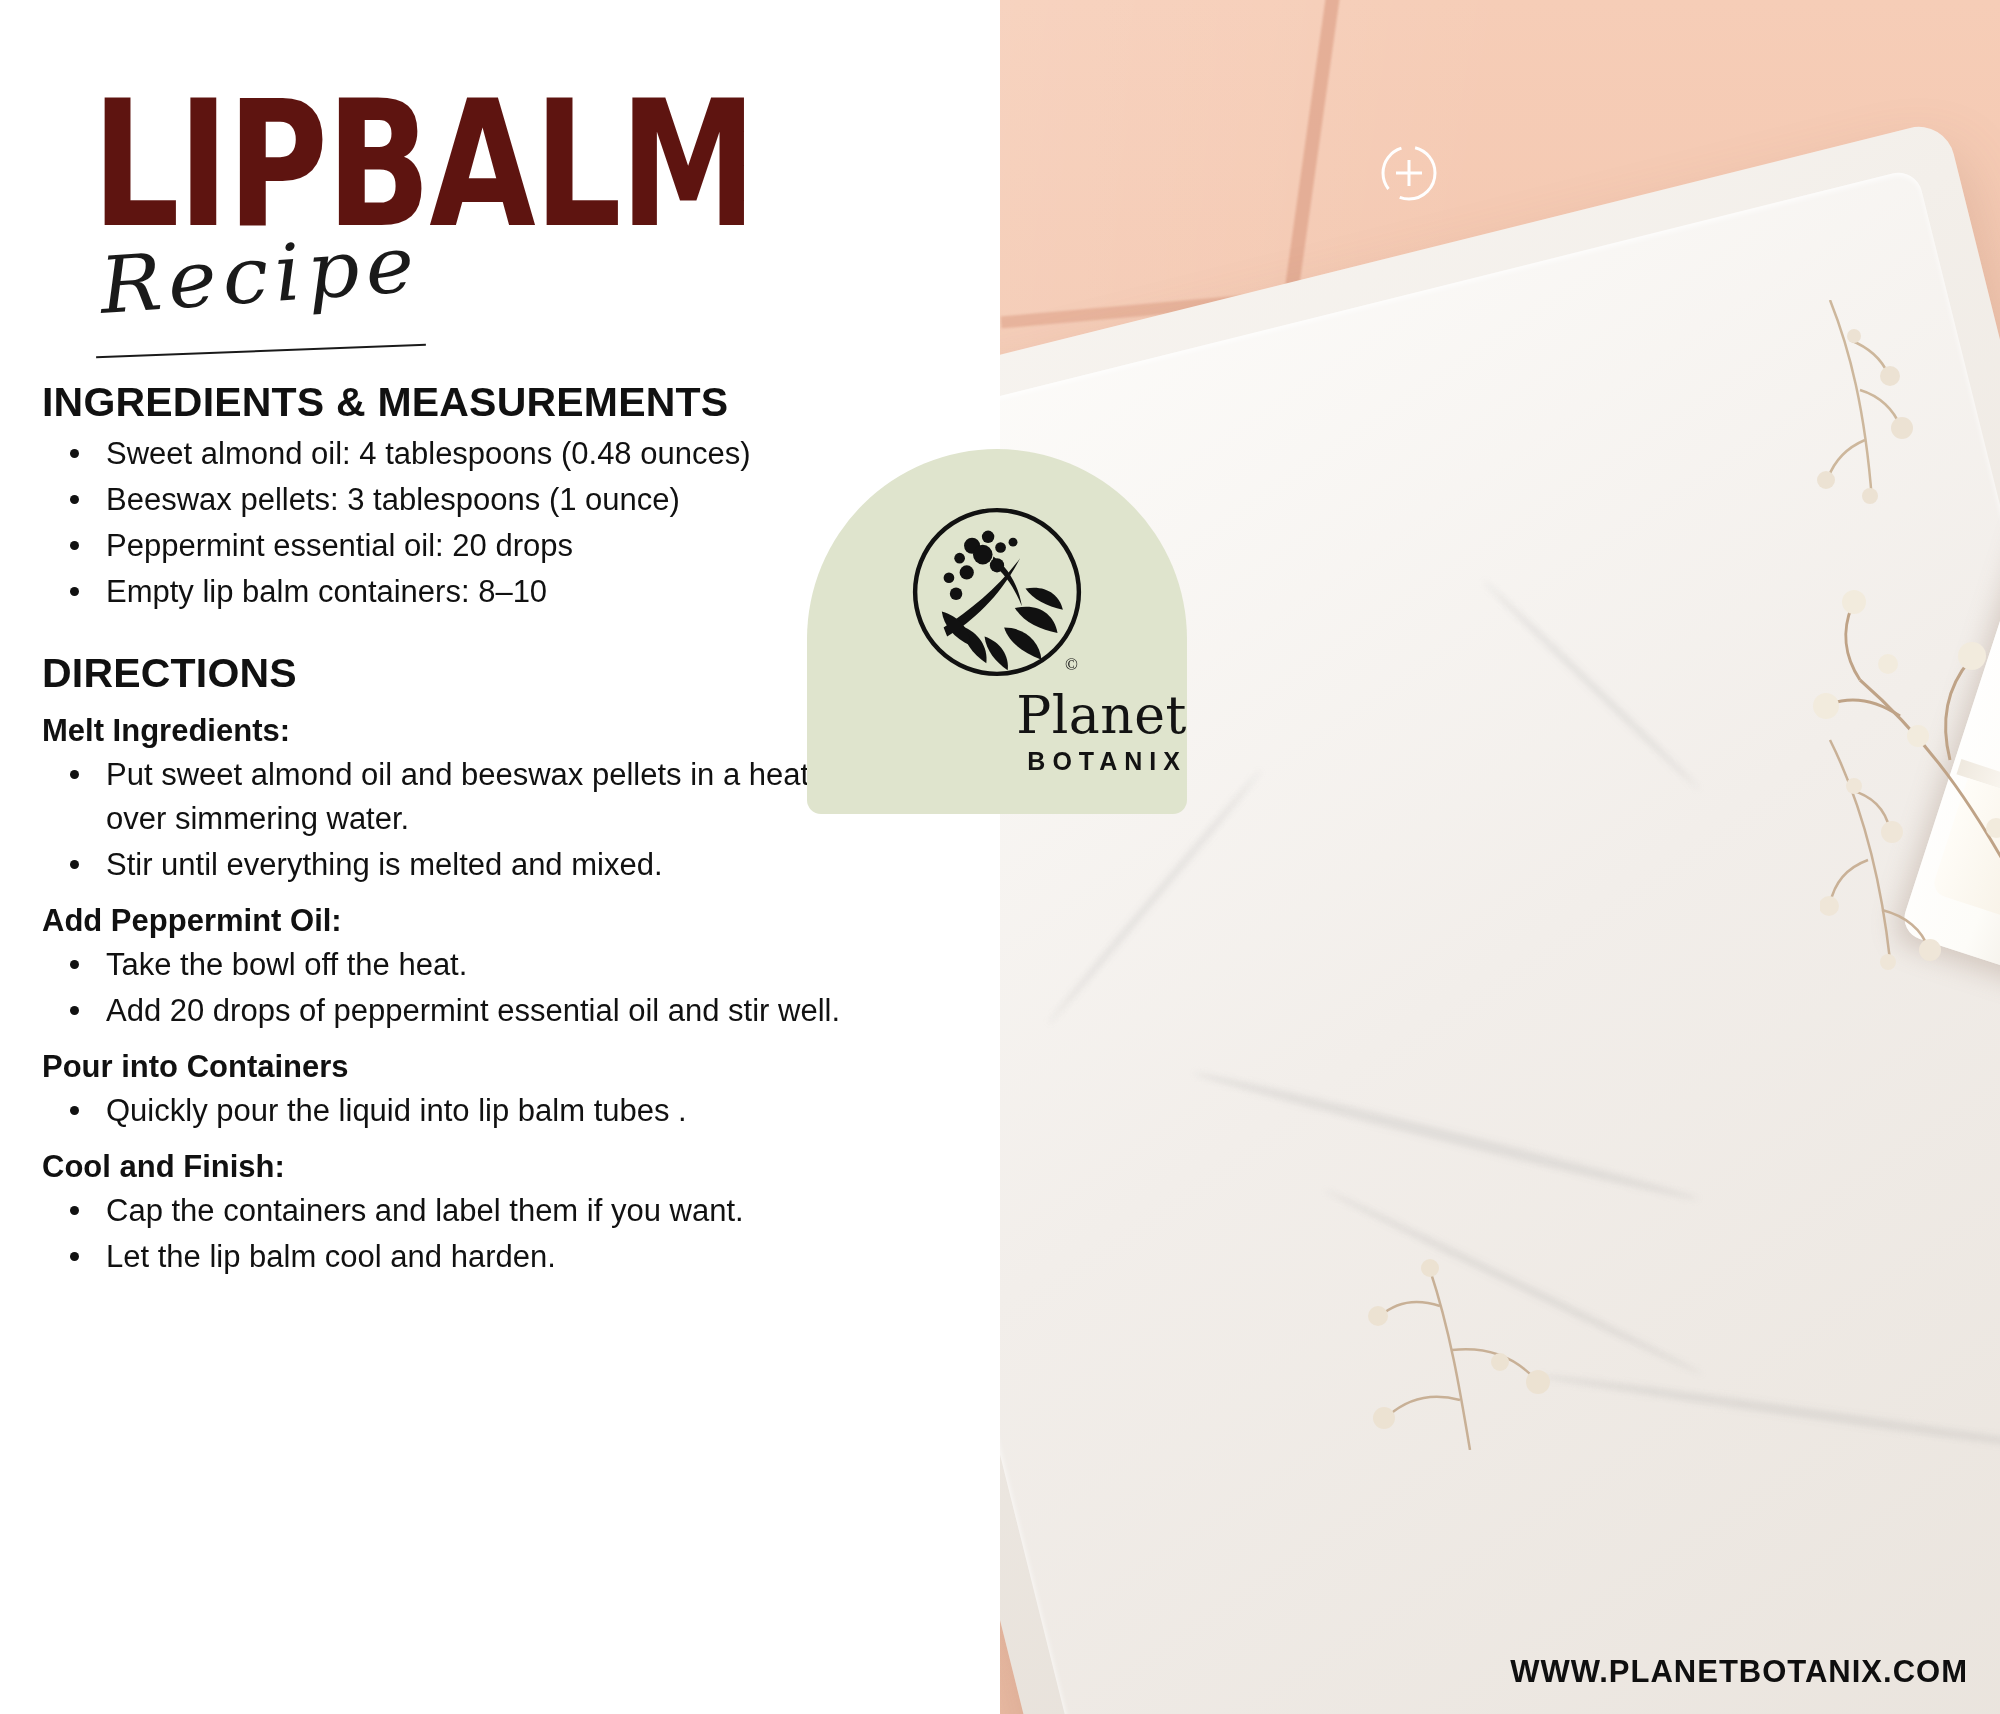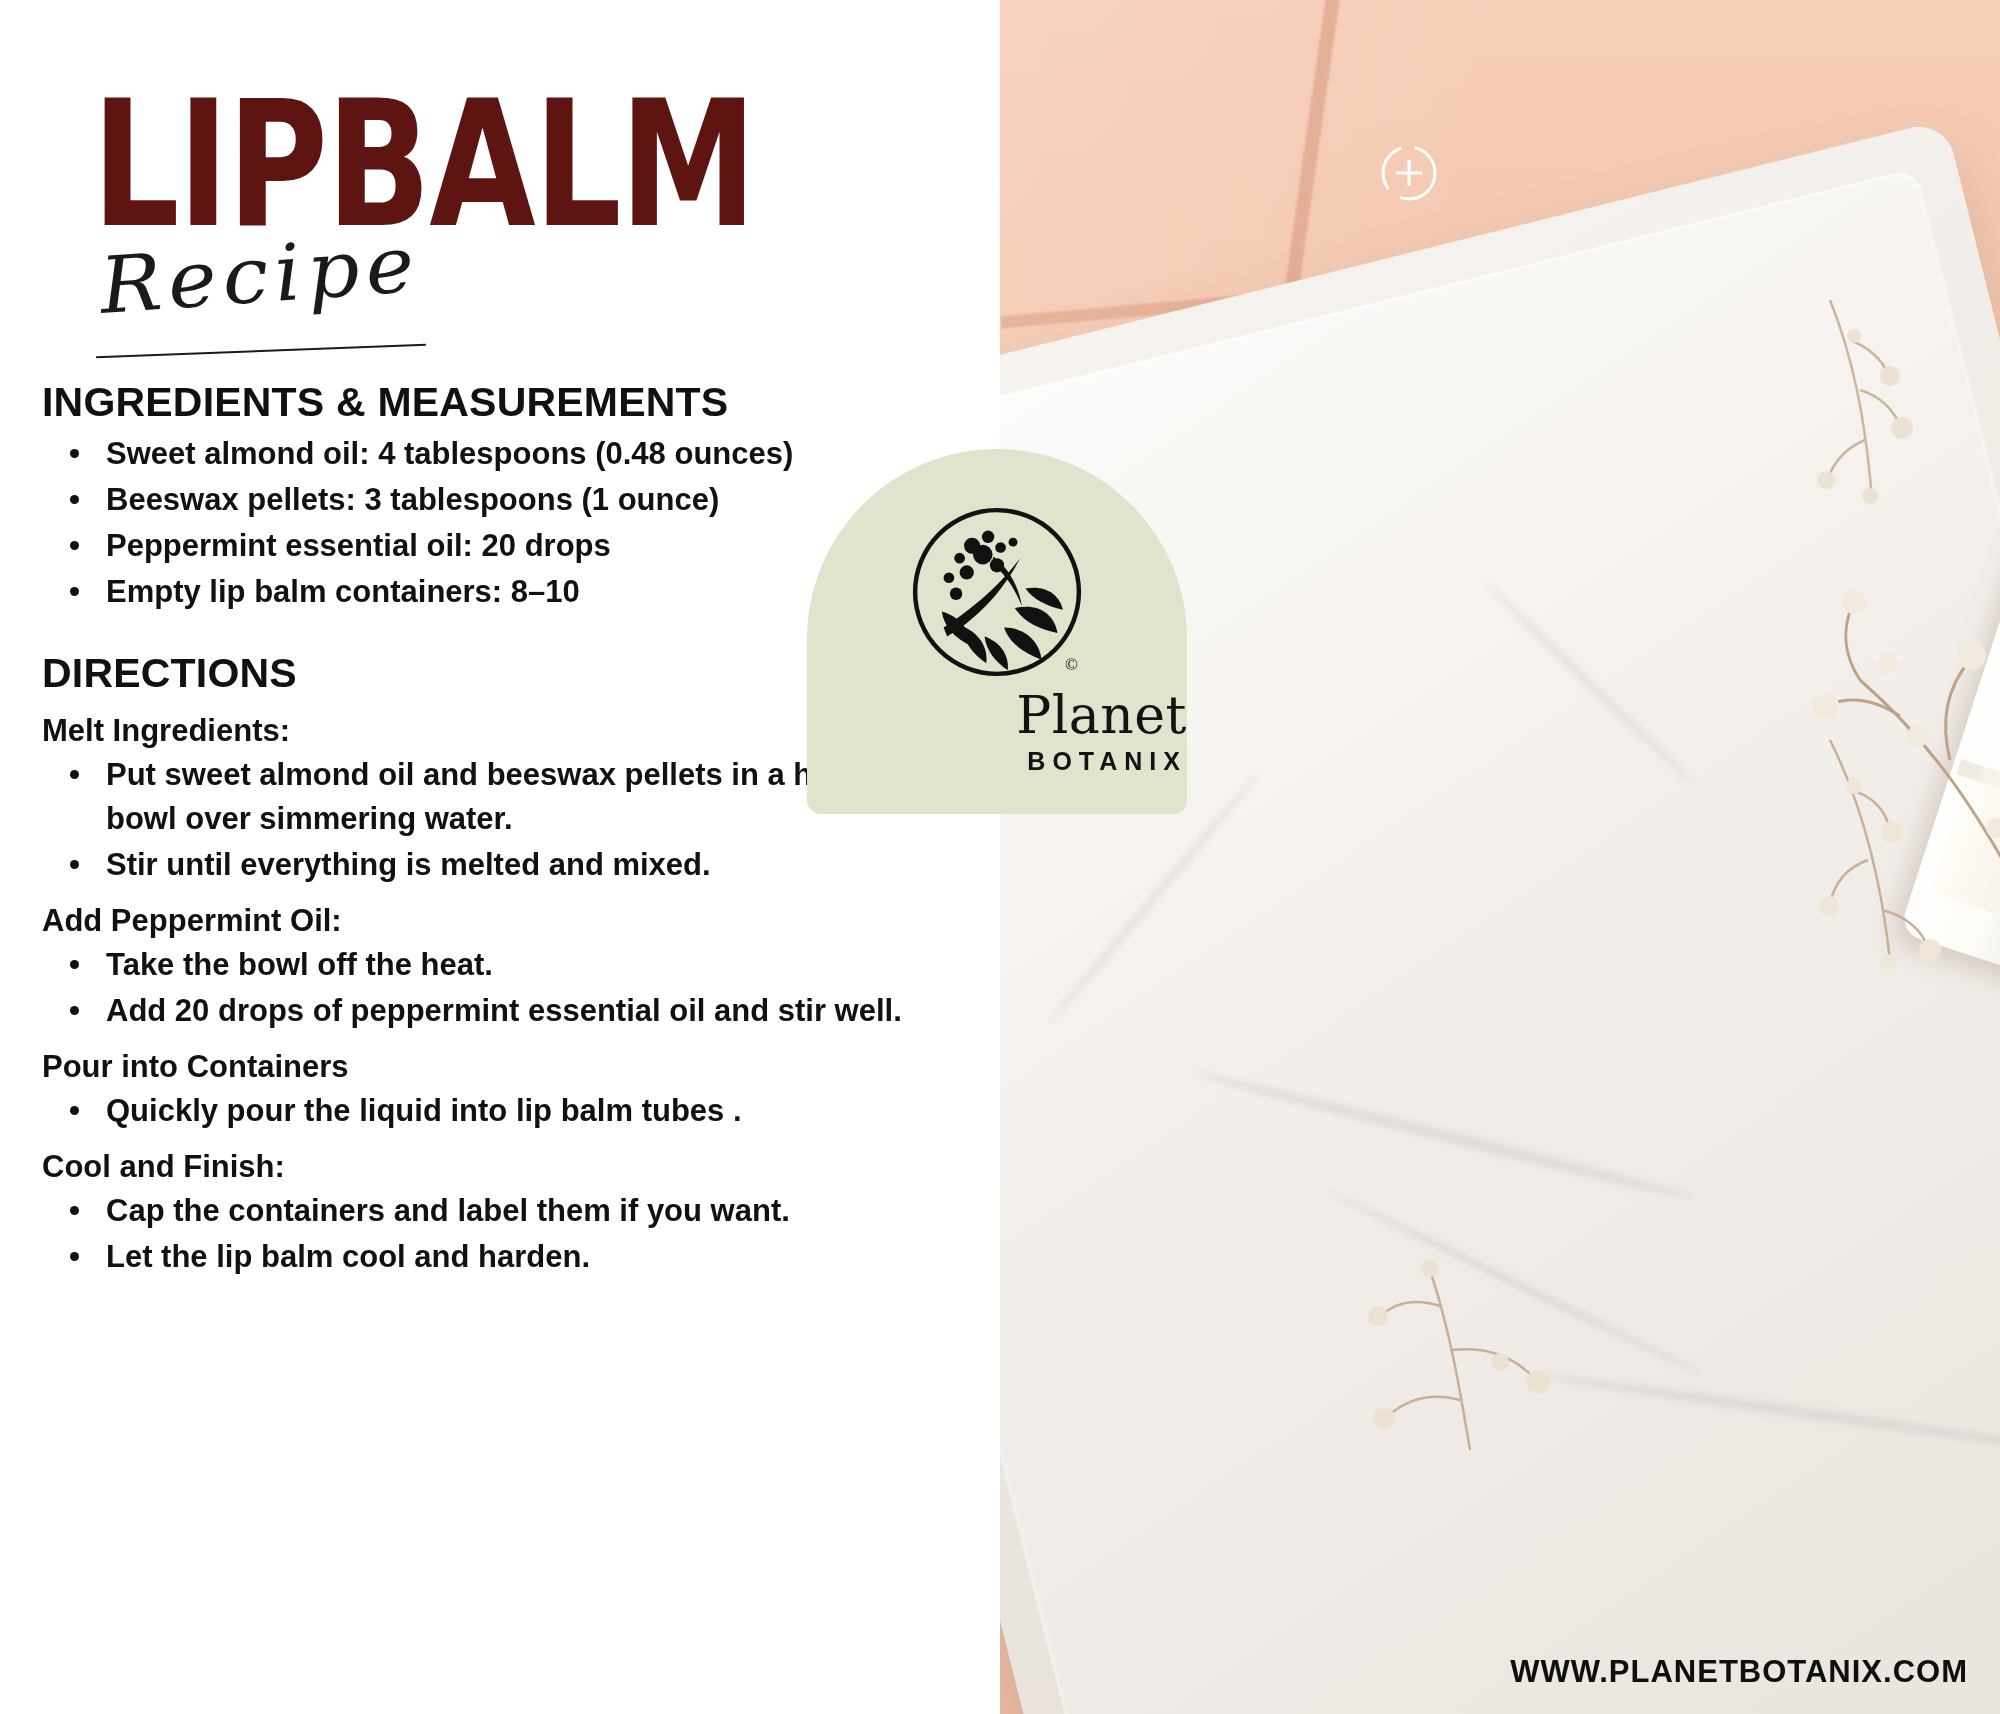--- a/index.html
+++ b/index.html
@@ -86,21 +86,20 @@
     font-weight: bold;
     font-size: 31px;
     color: #111111;
     margin: 16px 0 4px 0;
   }
 
   ul.recipe-list {
     list-style: none;
     margin: 2px 0 2px 0;
     padding: 0 0 0 54px;
-    font-weight: bold;
   }
   ul.recipe-list li {
     position: relative;
     font-size: 31px;
     line-height: 1.42;
     color: #111111;
     margin: 2px 0;
     padding-left: 10px;
     max-width: 890px;
   }

